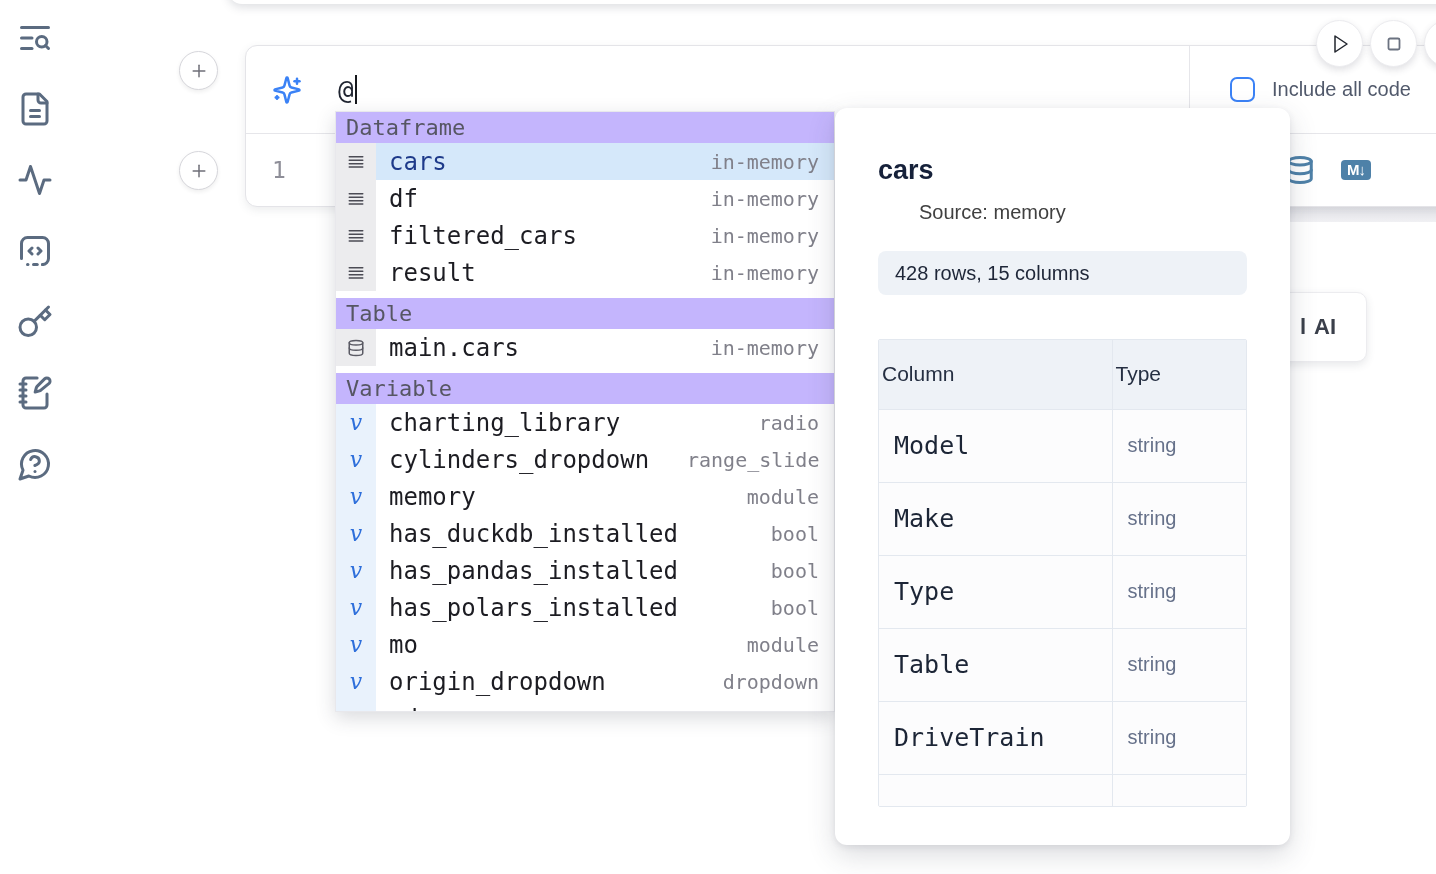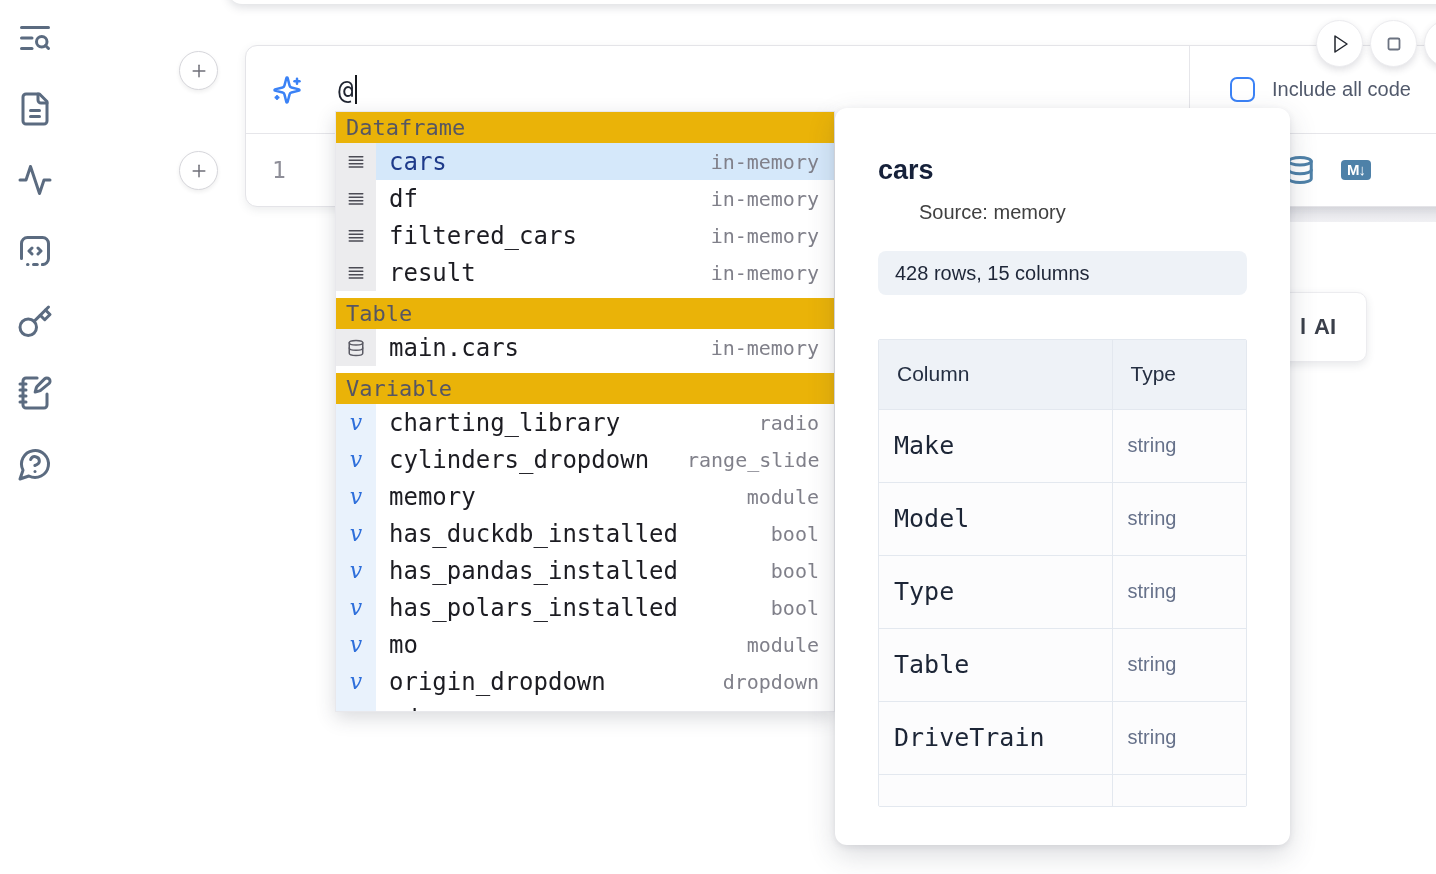--- a/index.html
+++ b/index.html
@@ -72,21 +72,21 @@
                    box-shadow:0 3px 8px rgba(60,65,80,0.12); z-index:10; cursor:pointer;
                    display:flex; align-items:center; justify-content:flex-end;
                    padding-right:30px; gap:8px;
                    font-weight:bold; font-size:22px; color:#3a3f4a; }
 
   
   .completion { position:absolute; left:335px; top:111px; width:500px; height:601px;
                 background:#fff; z-index:20; overflow:hidden;
                 border:1px solid #e8e8ec; box-shadow:0 6px 18px rgba(50,55,70,0.18);
                 font-family:"DejaVu Sans Mono", monospace; }
-  .c-header { height:31px; background:#eab308; color:#565663; font-size:22px;
+  .c-header { height:31px; background:#c4b5fd; color:#565663; font-size:22px;
               display:flex; align-items:center; padding-left:10px; }
   .c-header.gap { margin-top:7px; }
   .c-item { height:37px; display:flex; align-items:stretch; cursor:pointer; }
   .c-gutter { width:40px; flex:0 0 40px; display:flex; align-items:center; justify-content:center; }
   .gut-grey { background:#ececee; }
   .gut-blue { background:#e9f2fc; }
   .c-main { flex:1; display:flex; align-items:center; min-width:0; }
   .c-main.selected { background:#d5e8fa; }
   .c-name { margin-left:13px; font-size:24px; color:#1c1c22; white-space:nowrap; }
   .c-main.selected .c-name { color:#1e3a8a; }
@@ -104,21 +104,21 @@
   .panel-title { font-size:27px; font-weight:bold; color:#16213a; }
   .panel-source { margin-top:15px; font-size:20px; color:#404040;margin-left:41px; }
   .panel-pill { margin-top:27px; height:44px; background:#eef2f7; border-radius:8px;
                 display:flex; align-items:center; padding-left:17px;
                 font-size:20px; color:#1e2638; }
   .panel-table-wrap { margin-top:44px; height:468px; overflow:hidden;
                       border:1px solid #e3e8ef; border-radius:2px; }
   .ptable { width:100%; border-collapse:collapse; table-layout:fixed; }
   .ptable col.c1 { width:233px; } .ptable col.c2 { width:134px; }
   .ptable th { height:69px; background:#eef2f7; text-align:left; font-weight:500;
-               font-size:21px; color:#252f42; padding-left:18px;
+               font-size:21px; color:#252f42; padding-left:3px;
                border-bottom:1px solid #e3e8ef; border-right:1px solid #e3e8ef; }
   .ptable th:last-child, .ptable td:last-child { border-right:none; }
   .ptable td { height:73px; background:#fcfcfd; padding-left:15px;
                border-bottom:1px solid #e3e8ef; border-right:1px solid #e3e8ef; }
   .ptable td.col-name { font-family:"DejaVu Sans Mono", monospace; font-size:25px; color:#1c2536; }
   .ptable td.col-type { font-size:20px; color:#66718a; }
 </style>
 </head>
 <body>
 
@@ -417,28 +417,28 @@
             <col class="c2">
           </colgroup>
         <thead>
             <tr>
               <th>Column</th>
               <th>Type</th>
             </tr>
           </thead>
         <tbody>
             <tr>
+              <td class="col-name">Model</td>
+              <td class="col-type">string</td>
+            </tr>
+            <tr>
               <td class="col-name">Make</td>
               <td class="col-type">string</td>
             </tr>
             <tr>
-              <td class="col-name">Model</td>
-              <td class="col-type">string</td>
-            </tr>
-            <tr>
               <td class="col-name">Type</td>
               <td class="col-type">string</td>
             </tr>
             <tr>
               <td class="col-name">Table</td>
               <td class="col-type">string</td>
             </tr>
             <tr>
               <td class="col-name">DriveTrain</td>
               <td class="col-type">string</td>

